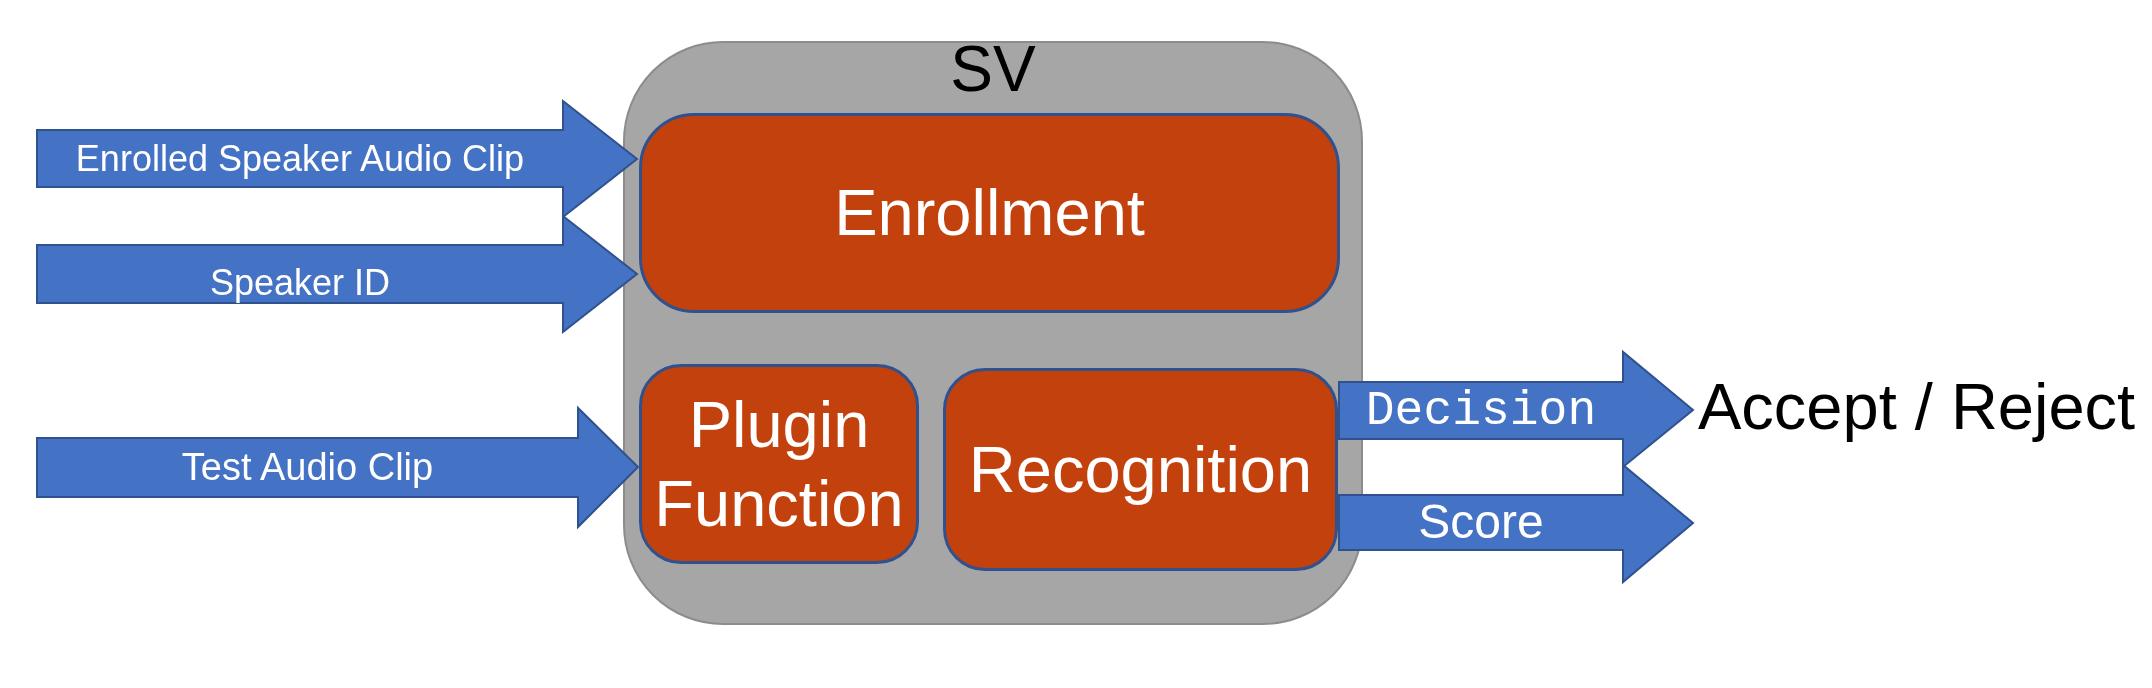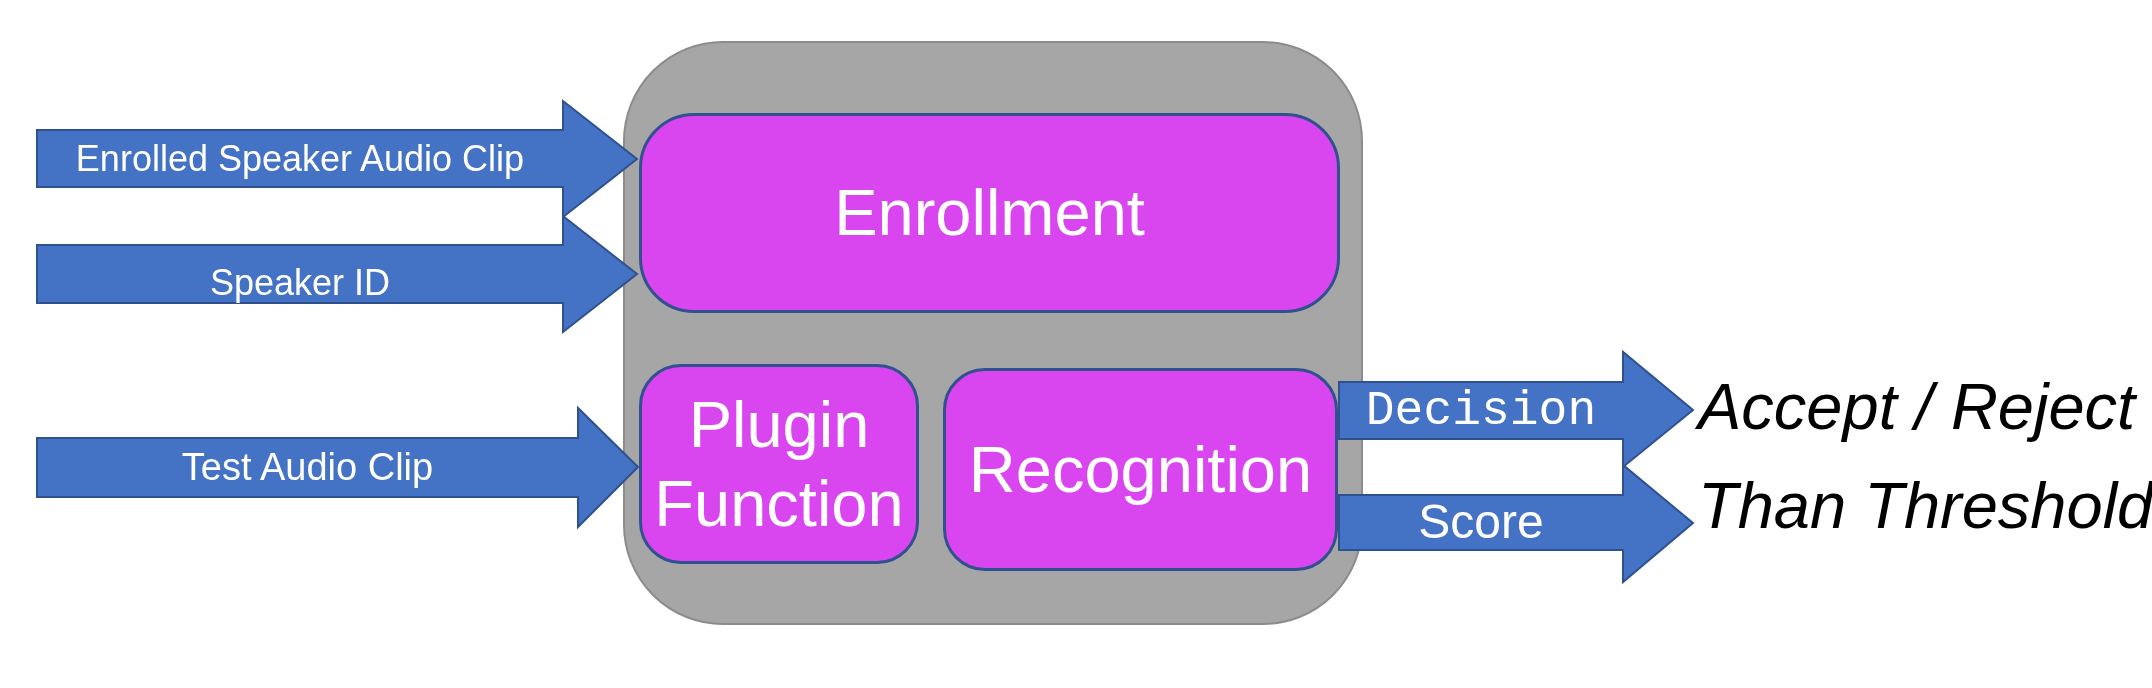--- a/index.html
+++ b/index.html
@@ -27,21 +27,21 @@
     left: 623px; top: 38px;
     width: 740px; height: 62px;
     display: flex; align-items: center; justify-content: center;
     font-size: 64px; color: #000000;
     z-index: 3;
   }
 
   
   .block {
     position: absolute;
-    background: #d946ef;
+    background: #c2410c;
     border: 3px solid #2F528F;
     box-sizing: border-box;
     display: flex; align-items: center; justify-content: center;
     text-align: center;
     color: #FFFFFF;
     font-size: 65px;
     line-height: 1.22;
     z-index: 2;
   }
   .block-enrollment   { left: 639px; top: 113px; width: 701px; height: 200px; border-radius: 55px; }
@@ -75,32 +75,32 @@
   .lbl-out-2{ left: 1339px; top: 495px; width: 284px; height: 53px; font-size: 48px; }
 
   
   .result-text {
     position: absolute;
     color: #000000;
     font-size: 65px;
     line-height: 71px;
     white-space: nowrap;
     z-index: 6;
-    font-style: italic;
   }
   .result-accept    { left: 1698px; top: 371px; }
   .result-threshold { left: 1698px; top: 470px; }
 </style>
 </head>
 <body>
 
 <div id="stage">
 
   <div class="sv-container"></div>
 
+  <div class="sv-title">SV</div>
 
   <div class="block block-enrollment">
     <span>Enrollment</span>
   </div>
 
   <div class="block block-plugin">
     <span>Plugin Function</span>
   </div>
 
   <div class="block block-recognition">
@@ -117,16 +117,15 @@
 
   <div class="arrow-label lbl-in-1">Enrolled Speaker Audio Clip</div>
   <div class="arrow-label lbl-in-2">Speaker ID</div>
   <div class="arrow-label lbl-in-3">Test Audio Clip</div>
   <div class="arrow-label lbl-out-1">Decision</div>
   <div class="arrow-label lbl-out-2">Score</div>
 
   <div class="result-text result-accept">Accept / Reject</div>
 
   <div class="result-text result-threshold">
-    <div>Than Threshold</div>
   </div>
 
 </div>
 
 </body></html>

